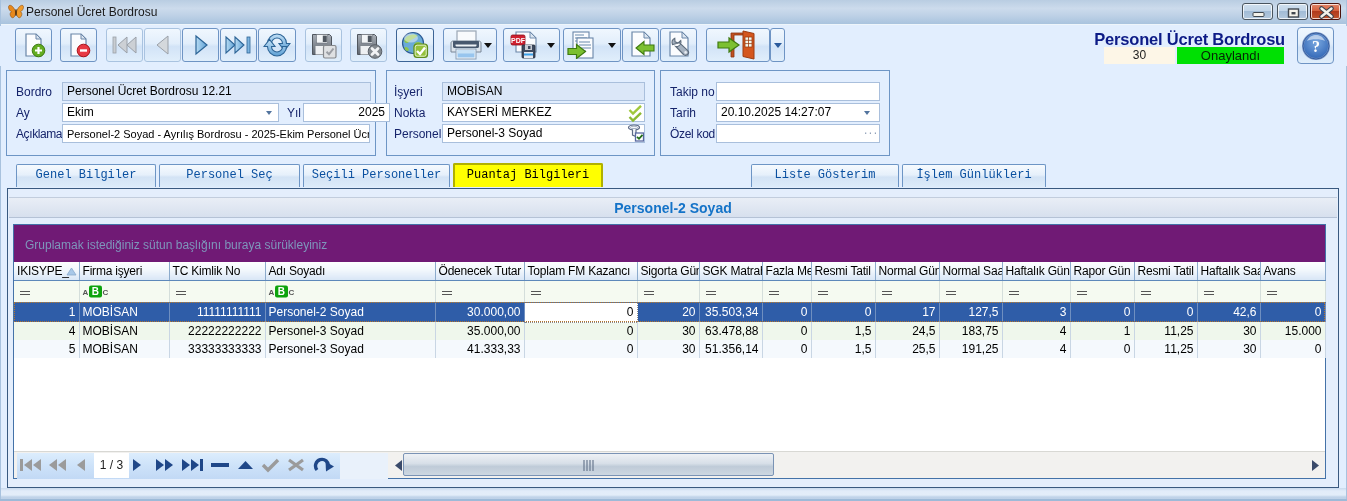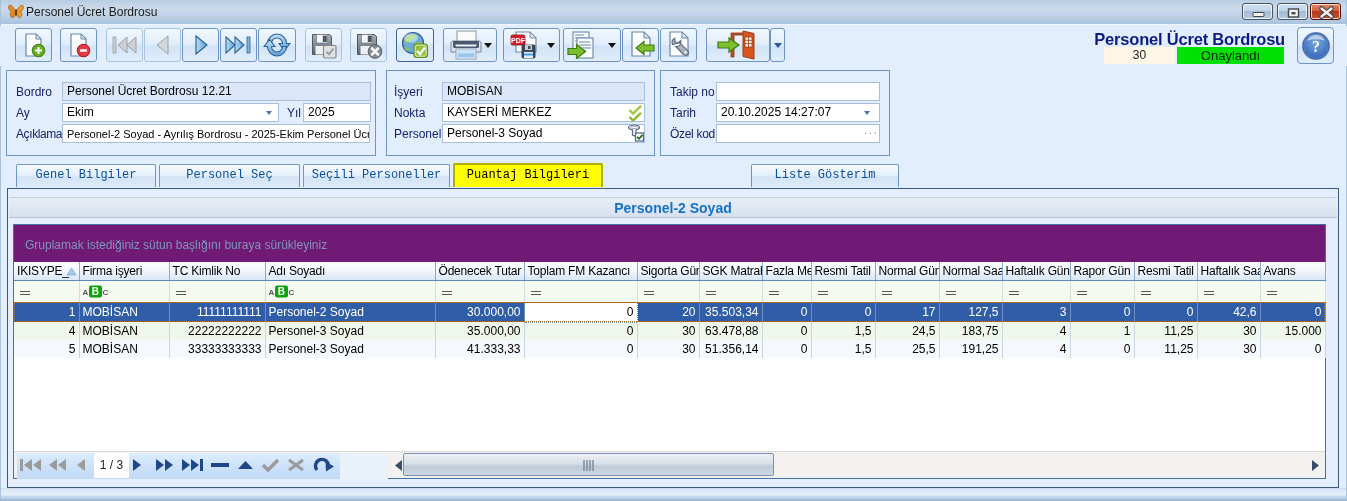--- a/index.html
+++ b/index.html
@@ -290,21 +290,21 @@
   <div class="grp" id="grp1"></div>
   <div class="grp" id="grp2"></div>
   <div class="grp" id="grp3"></div>
   <div class="lbl" style="left:16px;top:19px">Bordro</div>
   <div class="lbl" style="left:16px;top:40px">Ay</div>
   <div class="lbl" style="left:16px;top:61px;letter-spacing:-0.4px">Açıklama</div>
   <div class="fld ro" style="left:62px;top:16px;width:309px">Personel Ücret Bordrosu 12.21</div>
   <div class="fld" style="left:62px;top:37px;width:217px">Ekim</div>
   <div class="combo-arr" style="left:266px;top:45px"></div>
   <div class="lbl" style="left:287px;top:40px">Yıl</div>
-  <div class="fld" style="left:303px;top:37px;width:68px;text-align:left">2025</div>
+  <div class="fld" style="left:303px;top:37px;width:87px;text-align:right">2025</div>
   <div class="fld" style="left:62px;top:58px;width:308px;font-size:11px;line-height:18px">Personel-2 Soyad - Ayrılış Bordrosu - 2025-Ekim Personel Ücret B</div>
   <div class="lbl" style="left:394px;top:19px">İşyeri</div>
   <div class="lbl" style="left:394px;top:40px">Nokta</div>
   <div class="lbl" style="left:394px;top:61px">Personel</div>
   <div class="fld ro" style="left:442px;top:16px;width:203px">MOBİSAN</div>
   <div class="fld" style="left:442px;top:37px;width:203px">KAYSERİ MERKEZ</div>
   <svg width="15" height="19" style="position:absolute;left:628px;top:39px" viewBox="0 0 15 19">
     <path d="M1.5 5 L5 8.5 L13 0.8" fill="none" stroke="#a0c83c" stroke-width="2.4"></path>
     <path d="M1.5 12 L5 15.5 L13 7.8" fill="none" stroke="#8cba32" stroke-width="2.4"></path>
   </svg>
@@ -323,20 +323,21 @@
   <div class="combo-arr" style="left:864px;top:45px"></div>
   <div class="fld" style="left:716px;top:58px;width:164px"></div>
   <div style="position:absolute;left:864px;top:57px;color:#90a0b8;font-size:12px;letter-spacing:1.5px">...</div>
 </div>
 <div id="tabs">
   <div class="tab" style="left:16px;width:140px">Genel Bilgiler</div>
   <div class="tab" style="left:159px;width:141px">Personel Seç</div>
   <div class="tab active" style="left:453px;width:150px">Puantaj Bilgileri</div>
   <div class="tab" style="left:303px;width:147px">Seçili Personeller</div>
   <div class="tab" style="left:751px;width:148px">Liste Gösterim</div>
+  <div class="tab" style="left:902px;width:144px">İşlem Günlükleri</div>
 </div>
 <div id="panel">
   <div id="hdrbar">Personel-2 Soyad</div>
   <div id="gridwrap">
     <div id="grouprow">
         <span>Gruplamak istediğiniz sütun başlığını buraya sürükleyiniz</span>
       </div>
     <table id="grid">
       <colgroup>
         <col style="width:65px">

